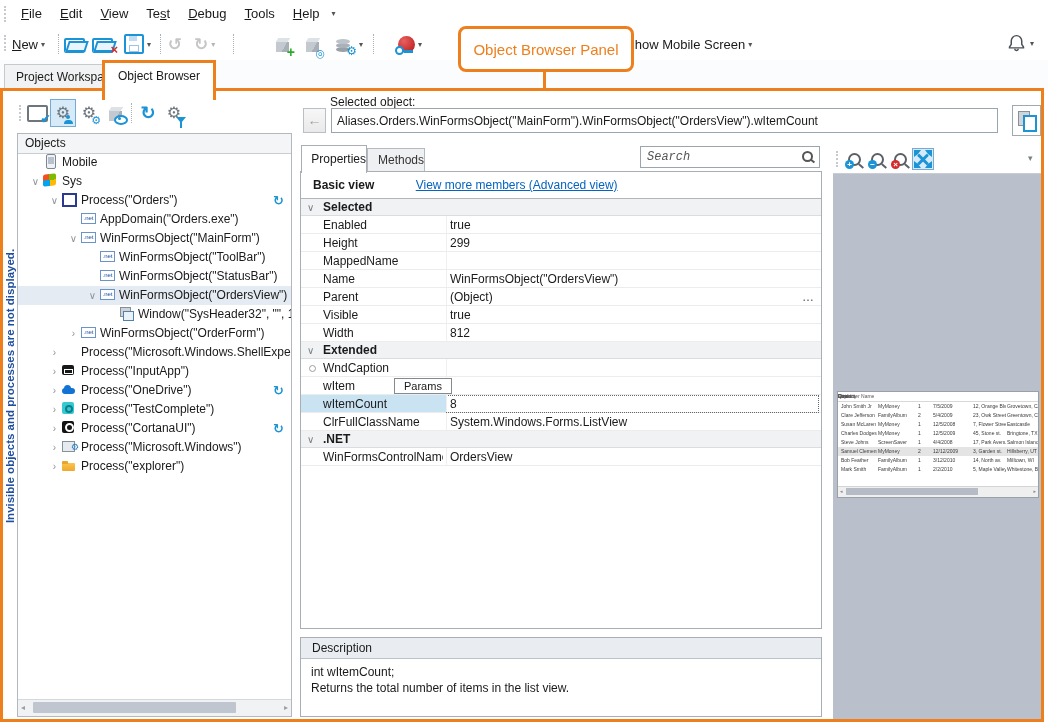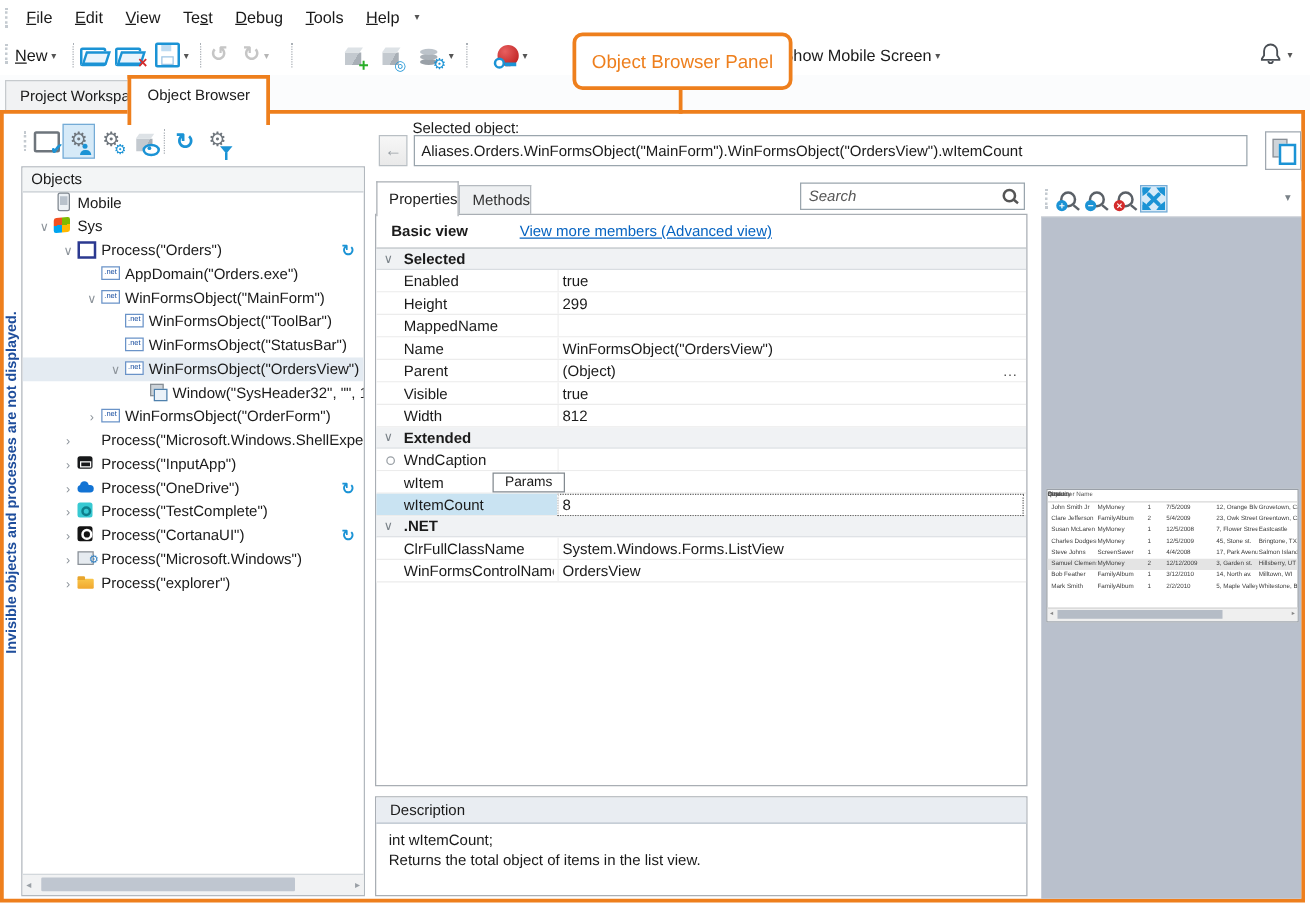--- a/index.html
+++ b/index.html
@@ -122,21 +122,21 @@
   .backbtn{position:absolute;left:303px;top:108px;width:23px;height:25px;background:linear-gradient(#f7f7f7,#e9e9e9);border:1px solid #b9bfc4;box-sizing:border-box;color:#9aa0a6;font-weight:bold;font-size:14px;text-align:center;line-height:22px}
   .pathinput{position:absolute;left:331px;top:108px;width:667px;height:25px;border:1px solid #9aa5ad;box-sizing:border-box;font-family:"Liberation Sans","DejaVu Sans",sans-serif;font-size:12px;padding:0 5px;color:#1a1a1a}
   .copybtn{position:absolute;left:1012px;top:105px;width:29px;height:31px;background:#fff;border:1px solid #a0a8b0;box-sizing:border-box}
   .cpy-b{position:absolute;left:5px;top:5px;width:10px;height:13px;background:#cfd4d9;border:1px solid #8a9097}
   .cpy-f{position:absolute;left:10px;top:9px;width:10px;height:13px;background:#fff;border:2px solid #1b93d5}
 
   
   .ptab{position:absolute;box-sizing:border-box;text-align:right}
   .ptab.active{left:301px;top:145px;width:66px;height:28px;line-height:26px;background:#fff;border:1px solid #a9aeb4;border-bottom:none;z-index:3}
   .ptab.inactive{left:367px;top:148px;width:58px;height:25px;line-height:23px;background:#eef0f2;border:1px solid #b5bac0;border-bottom:none;color:#333;z-index:1}
-  .search{position:absolute;left:640px;top:146px;width:180px;height:22px;border:1px solid #9aa5ad;box-sizing:border-box;font-family:Liberation Sans, sans-serif;font-size:12px;padding:0 20px 0 6px}
+  .search{position:absolute;left:640px;top:146px;width:180px;height:22px;border:1px solid #9aa5ad;box-sizing:border-box;font-family:Liberation Mono, monospace;font-size:12px;padding:0 20px 0 6px}
   .search::placeholder{color:#555;font-style:italic}
   .smag{position:absolute;left:802px;top:151px;width:7px;height:7px;border:2px solid #555;border-radius:50%;z-index:2}
   .smag::after{content:"";position:absolute;right:-4px;bottom:-2px;width:5px;height:2px;background:#555;transform:rotate(40deg)}
   .proppanel{position:absolute;left:300px;top:171px;width:522px;height:458px;border:1px solid #a9aeb4;box-sizing:border-box;background:#fff;z-index:2;overflow:hidden}
   .basicrow{height:26px;line-height:26px;border-bottom:1px solid #b0b6bc;padding-left:12px}
   .basicrow .bv{font-weight:bold;margin-right:38px}
   .basicrow a{color:#0563c1}
   .prow{position:relative;height:18px;line-height:18px;background:#fff;border-bottom:1px solid #ececec;box-sizing:border-box}
   .prow[data-kind="group"]{height:17px;line-height:17px;background:#f0f2f4;border-bottom:1px solid #d9dde1}
   .prow[data-kind="group"]::before{content:"∨";position:absolute;left:6px;top:0;color:#7a8288;font-size:10px}
@@ -493,50 +493,50 @@
         <span class="pvalue"></span>
         <span class="pell"></span>
       </div>
       <div class="prow" data-kind="row" data-sel="true">
 
         <span class="pname">wItemCount</span>
 
         <span class="pvalue">8</span>
         <span class="pell"></span>
       </div>
+      <div class="prow" data-kind="row">
+
+        <span class="pname">ClrFullClassName</span>
+
+        <span class="pvalue">System.Windows.Forms.ListView</span>
+        <span class="pell"></span>
+      </div>
       <div class="prow" data-kind="group">
 
         <span class="pname">.NET</span>
 
         <span class="pvalue"></span>
-        <span class="pell"></span>
-      </div>
-      <div class="prow" data-kind="row">
-
-        <span class="pname">ClrFullClassName</span>
-
-        <span class="pvalue">System.Windows.Forms.ListView</span>
         <span class="pell"></span>
       </div>
       <div class="prow" data-kind="row">
 
         <span class="pname">WinFormsControlName</span>
 
         <span class="pvalue">OrdersView</span>
         <span class="pell"></span>
       </div>
     </div>
 </div>
 
 <div class="descpanel">
   <div class="deschdr">Description</div>
   <div class="descbody">
 
   <div class="descline">int wItemCount;</div>
-      <div class="descline">Returns the total object of items in the list view.</div>
+      <div class="descline">Returns the total number of items in the list view.</div>
     </div>
 </div>
 
 <div class="rtb">
   <span class="vgrip"></span>
   <button class="rbtn">
       <span class="mag"></span>
       <span class="mbadge blue">+</span>
     </button>
   <button class="rbtn">

